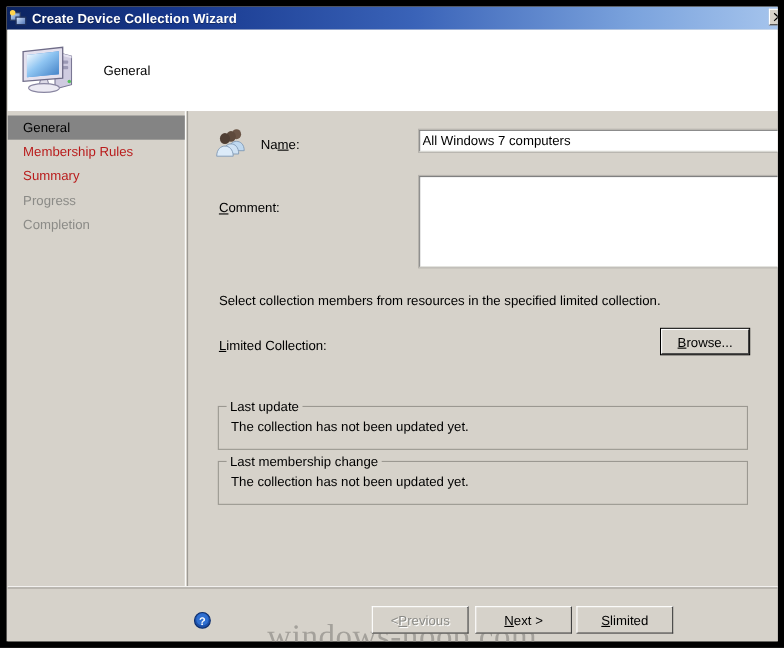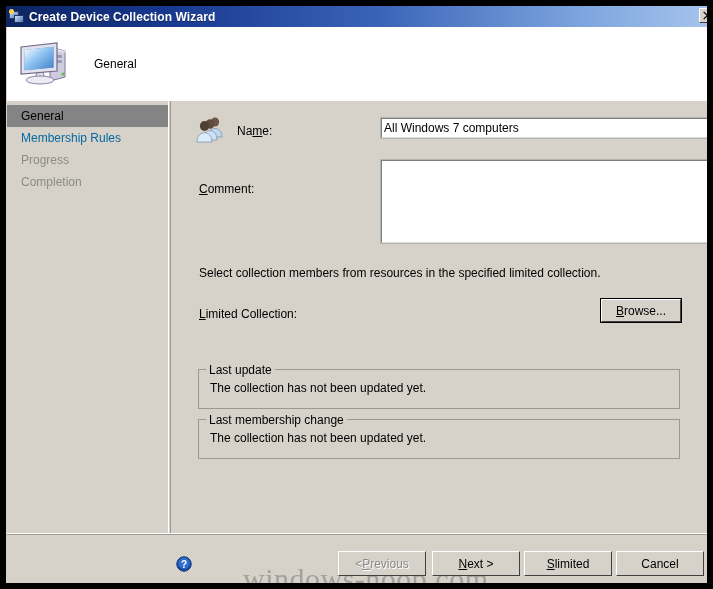--- a/index.html
+++ b/index.html
@@ -111,21 +111,21 @@
     background: #d6d2ca;
     border-right: 1px solid #ffffff;
     box-sizing: border-box;
     padding-top: 4px;
   }
   .nav-item {
     height: 22px;
     line-height: 22px;
     padding-left: 14px;
     font-size: 12px;
-    color: #0369a1;
+    color: #b91c1c;
     white-space: nowrap;
     cursor: default;
   }
   .nav-item.selected {
     background: #848484;
     color: #000000;
   }
   .nav-item.disabled {
     color: #8b8b87;
   }
@@ -372,20 +372,21 @@
         </linearGradient>
         <path d="M5.5,9 L34.5,5.7 L34.5,26.5 L5.5,29.3 Z" fill="url(#scr)"></path>
       </svg>
     </div>
     <div id="header-title">General</div>
   </div>
 
   <div id="sidebar">
     <div class="nav-item selected"><span>General</span></div>
     <div class="nav-item"><span>Membership Rules</span></div>
+    <div class="nav-item"><span>Summary</span></div>
     <div class="nav-item disabled"><span>Progress</span></div>
     <div class="nav-item disabled"><span>Completion</span></div>
   </div>
 
   <div id="content">
 
     <div id="users-icon">
       <svg width="30" height="28" viewBox="0 0 30 28" aria-hidden="true">
 
         <ellipse cx="20" cy="7" rx="4.2" ry="4.6" fill="#6b5546"></ellipse>
@@ -468,17 +469,14 @@
   <div class="btn" id="btn-next">
       <u>N</u>
       <span>ext &gt;</span>
     </div>
 
   <div class="btn" id="btn-summary">
       <u>S</u>
       <span>limited</span>
     </div>
 
-  <div class="btn" id="btn-cancel">
-      <span>Cancel</span>
-    </div>
 
 </div>
 
 </body></html>

